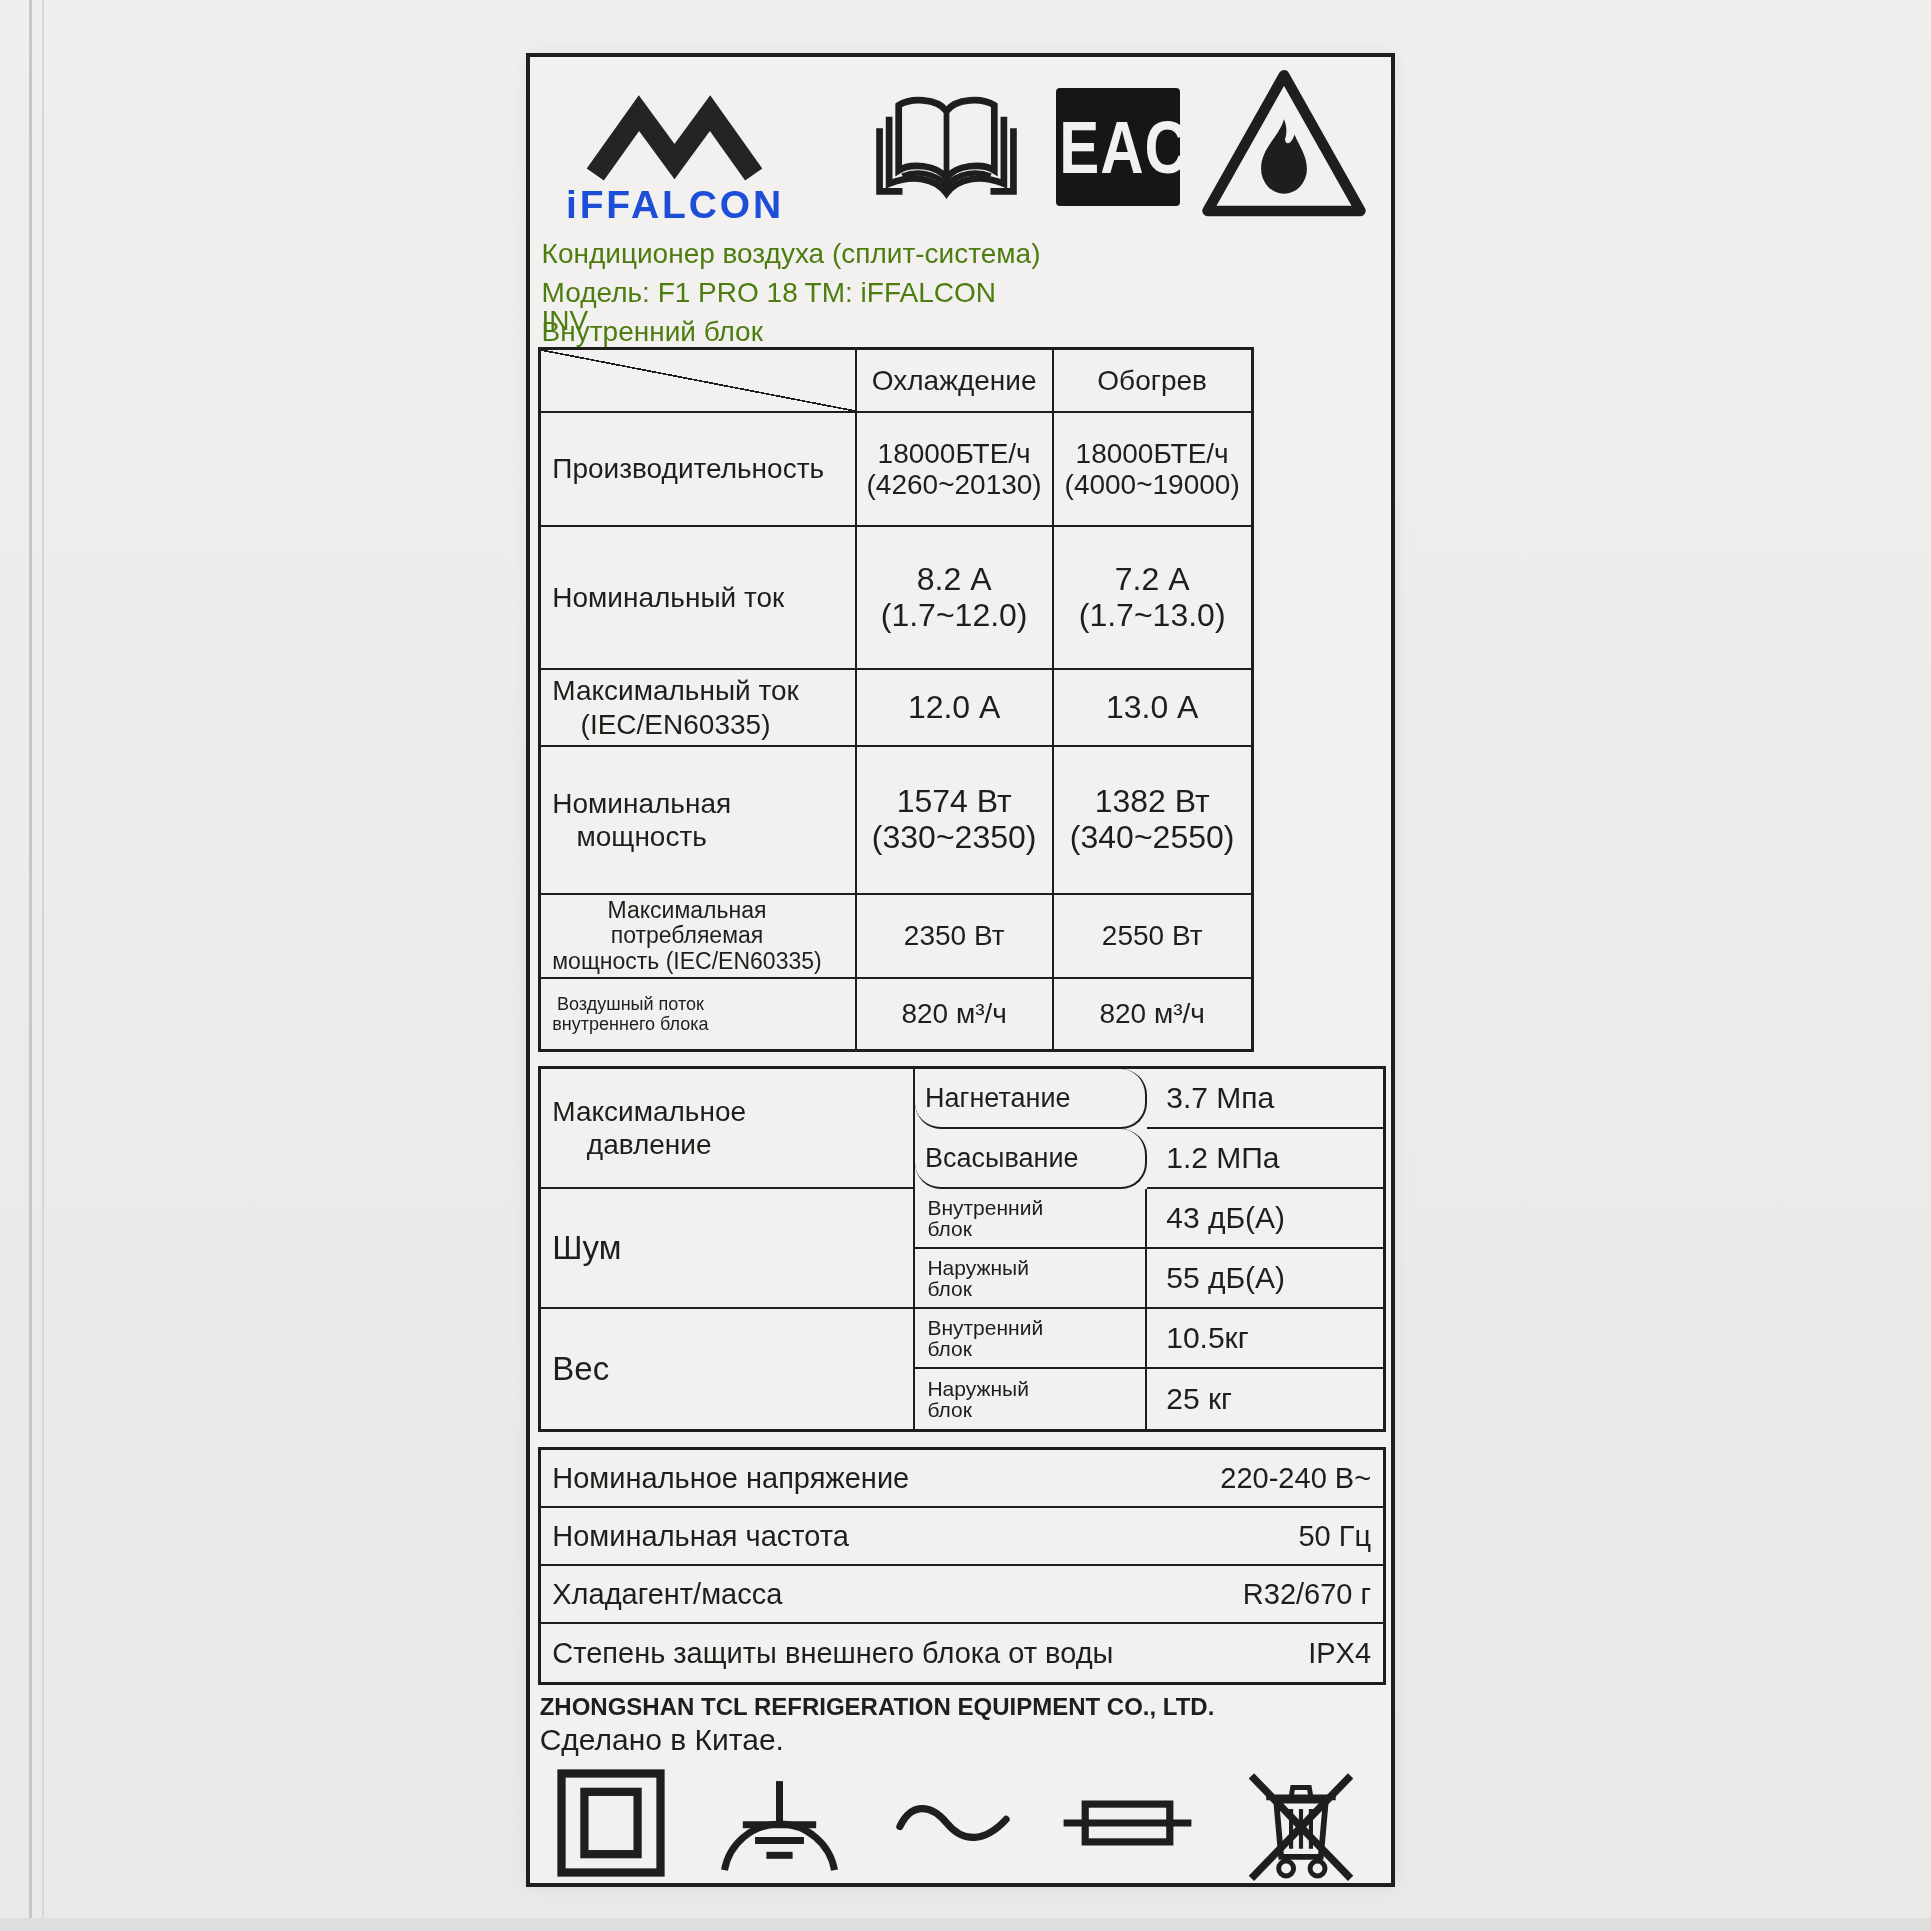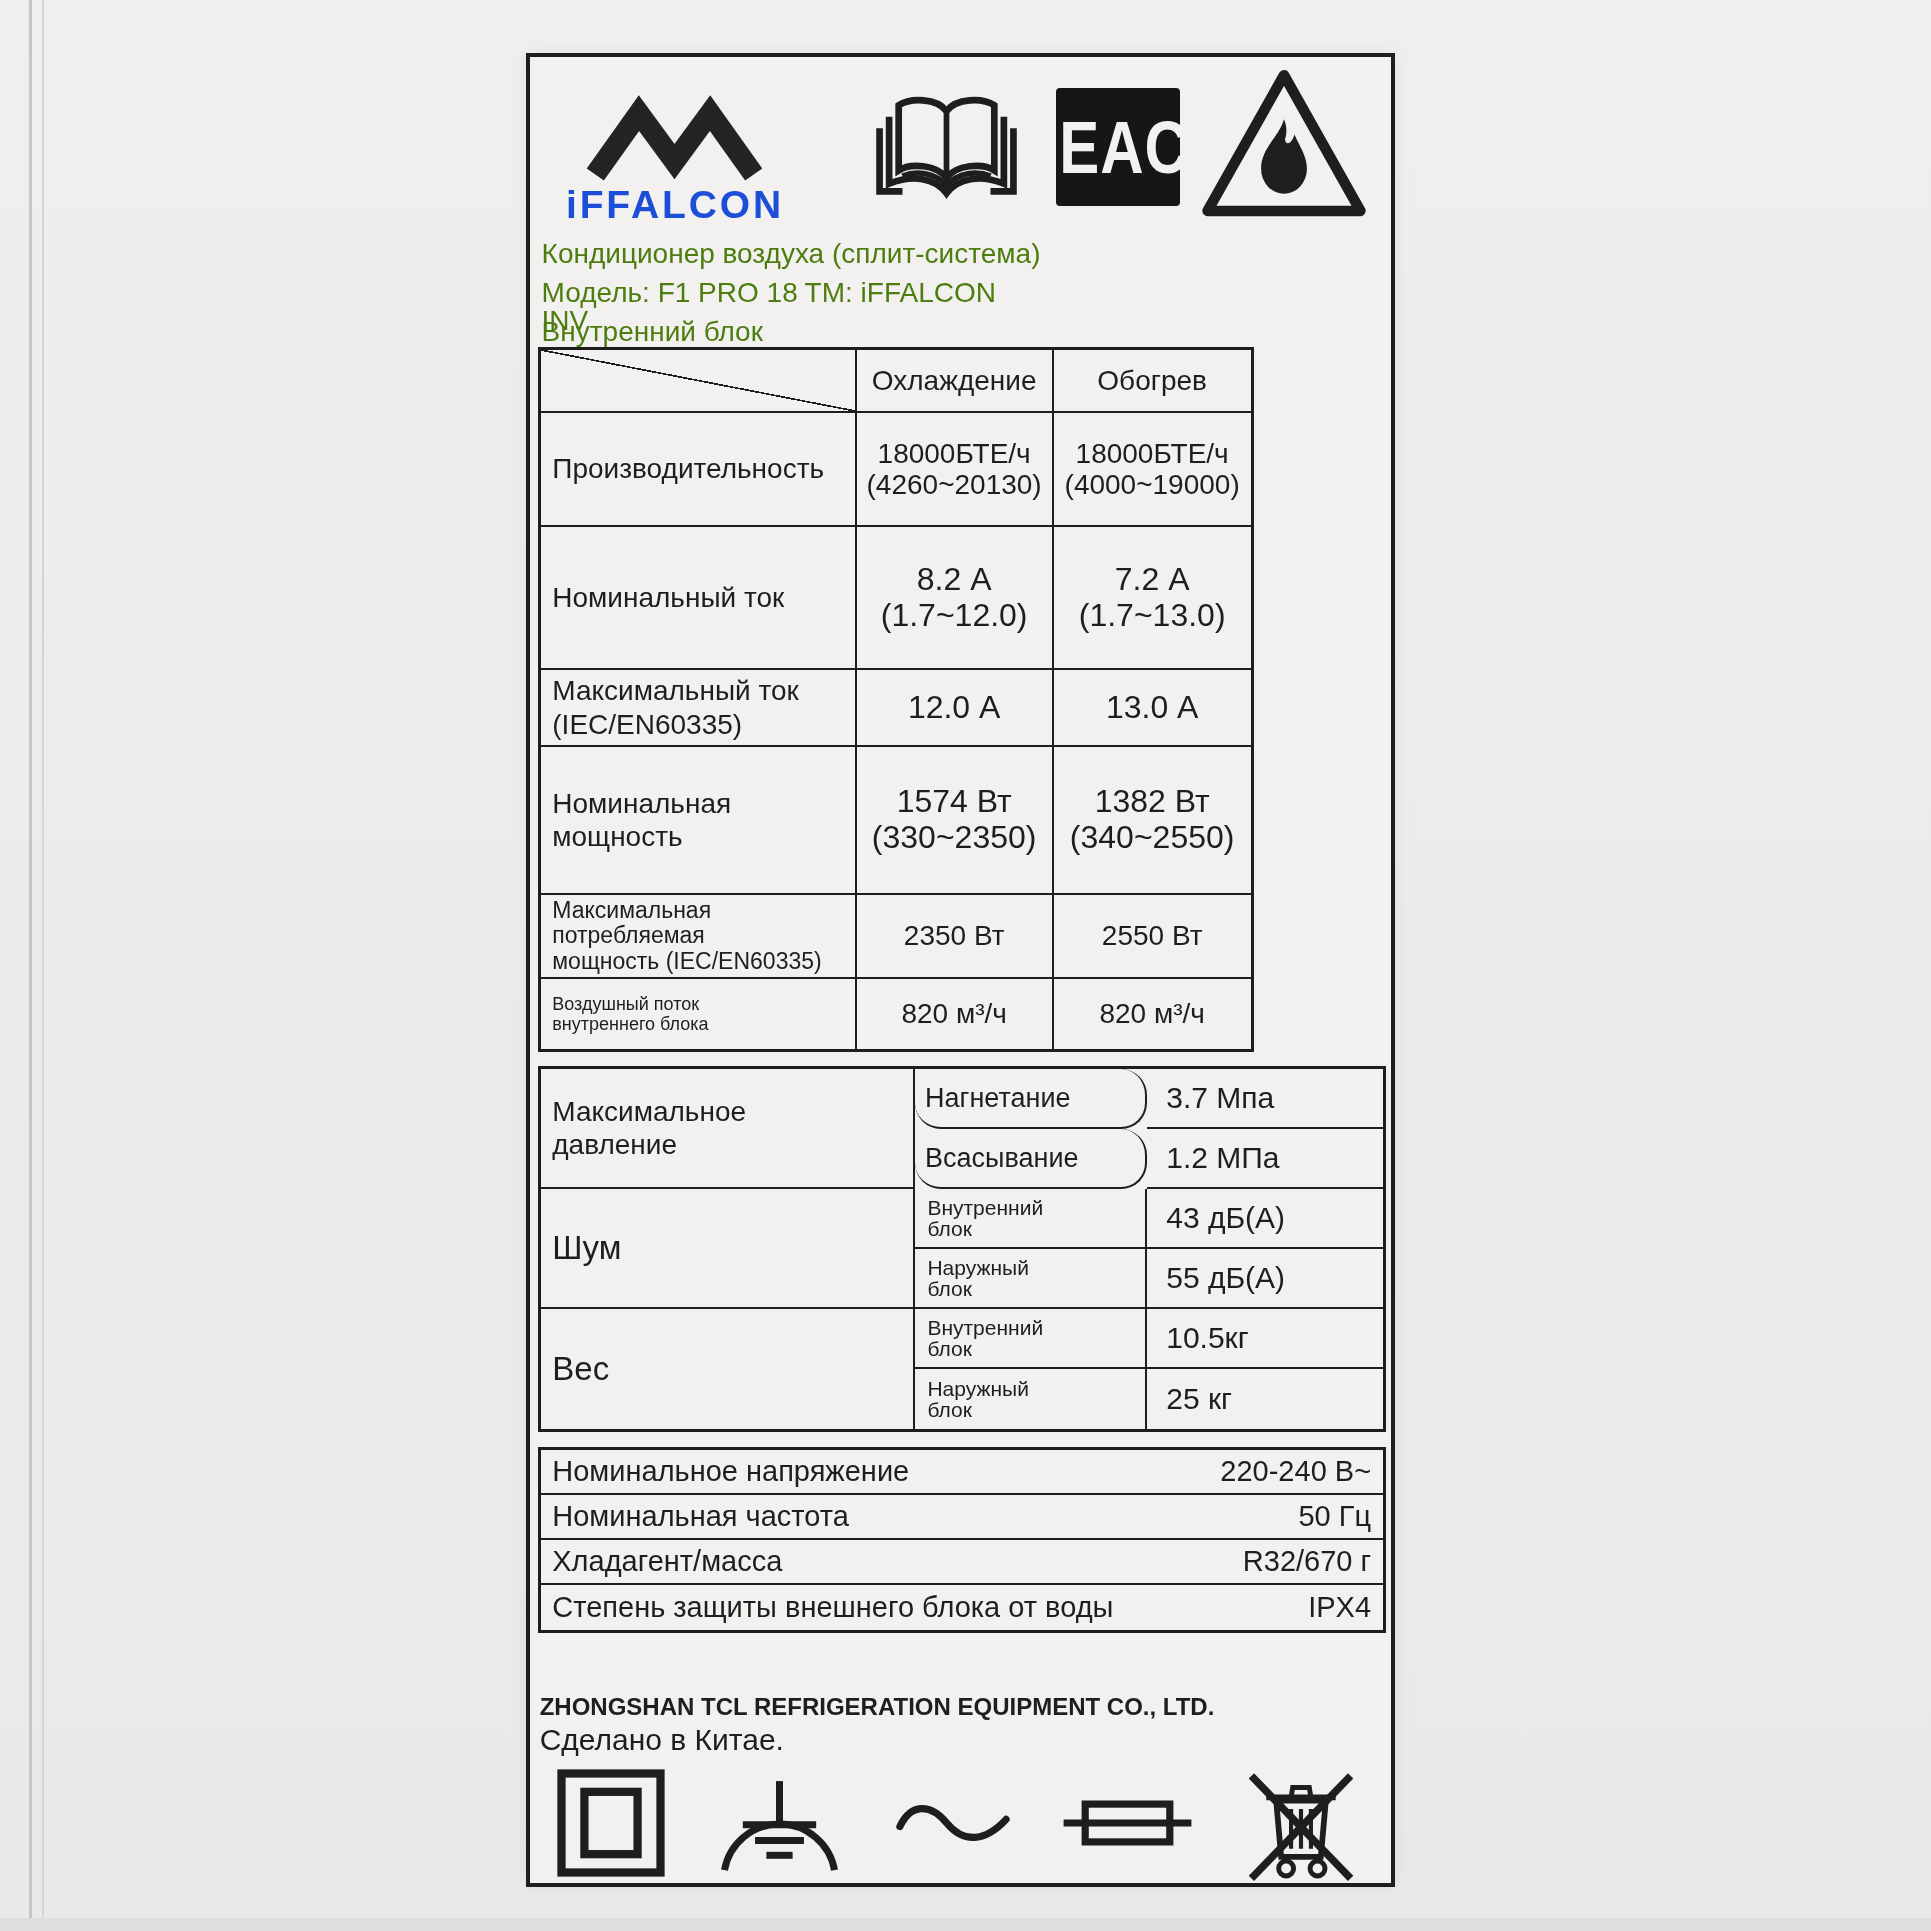--- a/index.html
+++ b/index.html
@@ -37,21 +37,21 @@
   .hline-2{top:222px;display:flex;width:830px;}
   .model-part{display:inline-block;width:263px;font-size:28px;}
   .tm-part{display:inline-block;font-size:28px;}
   .hline-3{top:261px;}
 
   
   .grid{display:grid;border:3.9px solid var(--ink);}
   .cell{display:flex;flex-direction:column;justify-content:center;white-space:pre-line;}
   .br{border-right:2.9px solid var(--ink);}
   .bb{border-bottom:2.9px solid var(--ink);}
-  .name{align-items:flex-start;text-align:left;padding-left:11.6px;line-height:1.18;}
+  .name{align-items:flex-start;text-align:center;padding-left:11.6px;line-height:1.18;}
   .val{align-items:center;text-align:center;line-height:1.12;}
 
   
   .t1{left:7.7px;top:290px;width:716px;
       grid-template-columns:44.5% 27.75% 27.75%;
       grid-template-rows:63px 114px 143px 77px 148px 84px 70px;}
   .diag{background:linear-gradient(to top right,transparent 49.3%,var(--ink) 49.3%,var(--ink) 50.7%,transparent 50.7%);}
   .t1-head{font-size:28px;}
   .fs29{font-size:28px;}
   .fs30{font-size:28px;}
@@ -65,21 +65,21 @@
       grid-template-rows:repeat(6,60px);}
   .span2{grid-row:span 2;}
   .t2-name-lg{font-size:33px;}
   .t2-name{font-size:28px;}
   .t2-sub{font-size:27px;padding-left:9.7px;align-items:flex-start;text-align:left;line-height:1.0;border-radius:26px;}
   .t2-sub-sm{font-size:21px;padding-left:12px;align-items:flex-start;text-align:left;line-height:1.0;}
   .t2-val{font-size:30px;align-items:flex-start;text-align:left;padding-left:19.3px;}
 
   
   .t3{left:7.7px;top:1390px;width:848px;border:3.9px solid var(--ink);}
-  .t3-row{height:45px;display:flex;align-items:center;justify-content:space-between;
+  .t3-row{height:58px;display:flex;align-items:center;justify-content:space-between;
           padding:0 11.6px 0 11.6px;border-bottom:2.9px solid var(--ink);}
   .t3-row:last-child{border-bottom:none;}
   .t3-name{font-size:29px;}
   .t3-val{font-size:29px;white-space:nowrap;}
 
   
   .mfr{left:9.7px;top:1636px;font-size:24px;font-weight:bold;letter-spacing:0;}
   .madein{left:9.7px;top:1666px;font-size:30px;}
   .icons-row{left:9.7px;top:1709px;width:836px;height:114px;display:flex;
              align-items:center;justify-content:space-between;padding:0 15.4px;}

